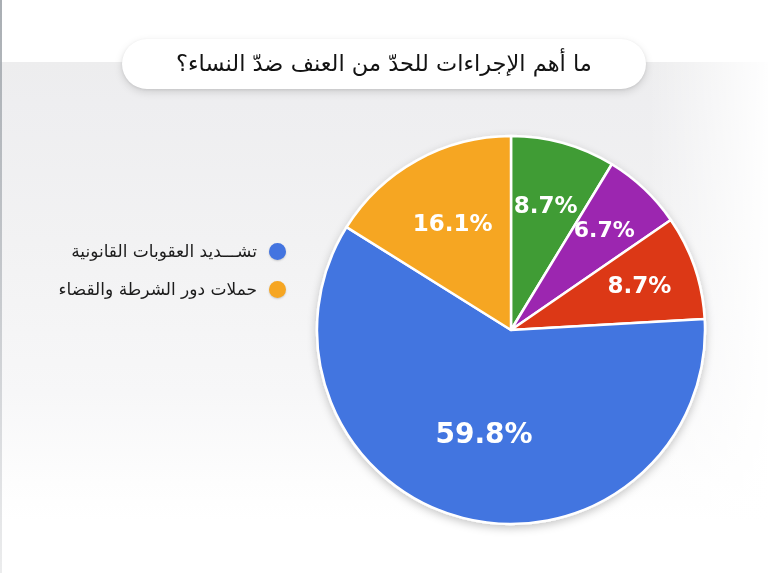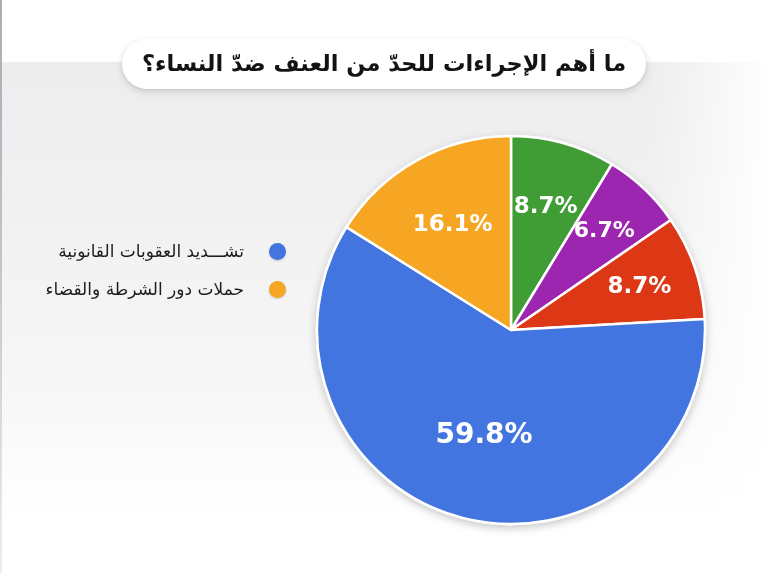--- a/index.html
+++ b/index.html
@@ -73,21 +73,21 @@
     border-radius: 26px;
     box-shadow: 0 3px 9px rgba(0,0,0,.13), 0 1px 3px rgba(0,0,0,.08);
     display: flex;
     align-items: center;
     justify-content: center;
   }
   .title-text {
     direction: rtl;
     unicode-bidi: bidi-override;
     font-size: 22.5px;
-    font-weight: bold;
+    font-weight: normal;
     color: #131313;
     letter-spacing: 0px;
     white-space: nowrap;
     line-height: 1;
     padding-bottom: 2px;
   }
 
   
   .legend {
     position: absolute;
@@ -101,21 +101,21 @@
     justify-content: flex-end;
     height: 38px;
   }
   .legend-label {
     direction: rtl;
     unicode-bidi: bidi-override;
     font-size: 17px;
     color: #1c1c1c;
     white-space: nowrap;
     text-align: right;
-    margin-right: 25px;
+    margin-right: 12px;
     line-height: 1;
   }
   .legend-dot {
     width: 17px;
     height: 17px;
     border-radius: 50%;
     flex: 0 0 auto;
     box-shadow: 0 1px 2px rgba(0,0,0,.18);
   }
 

